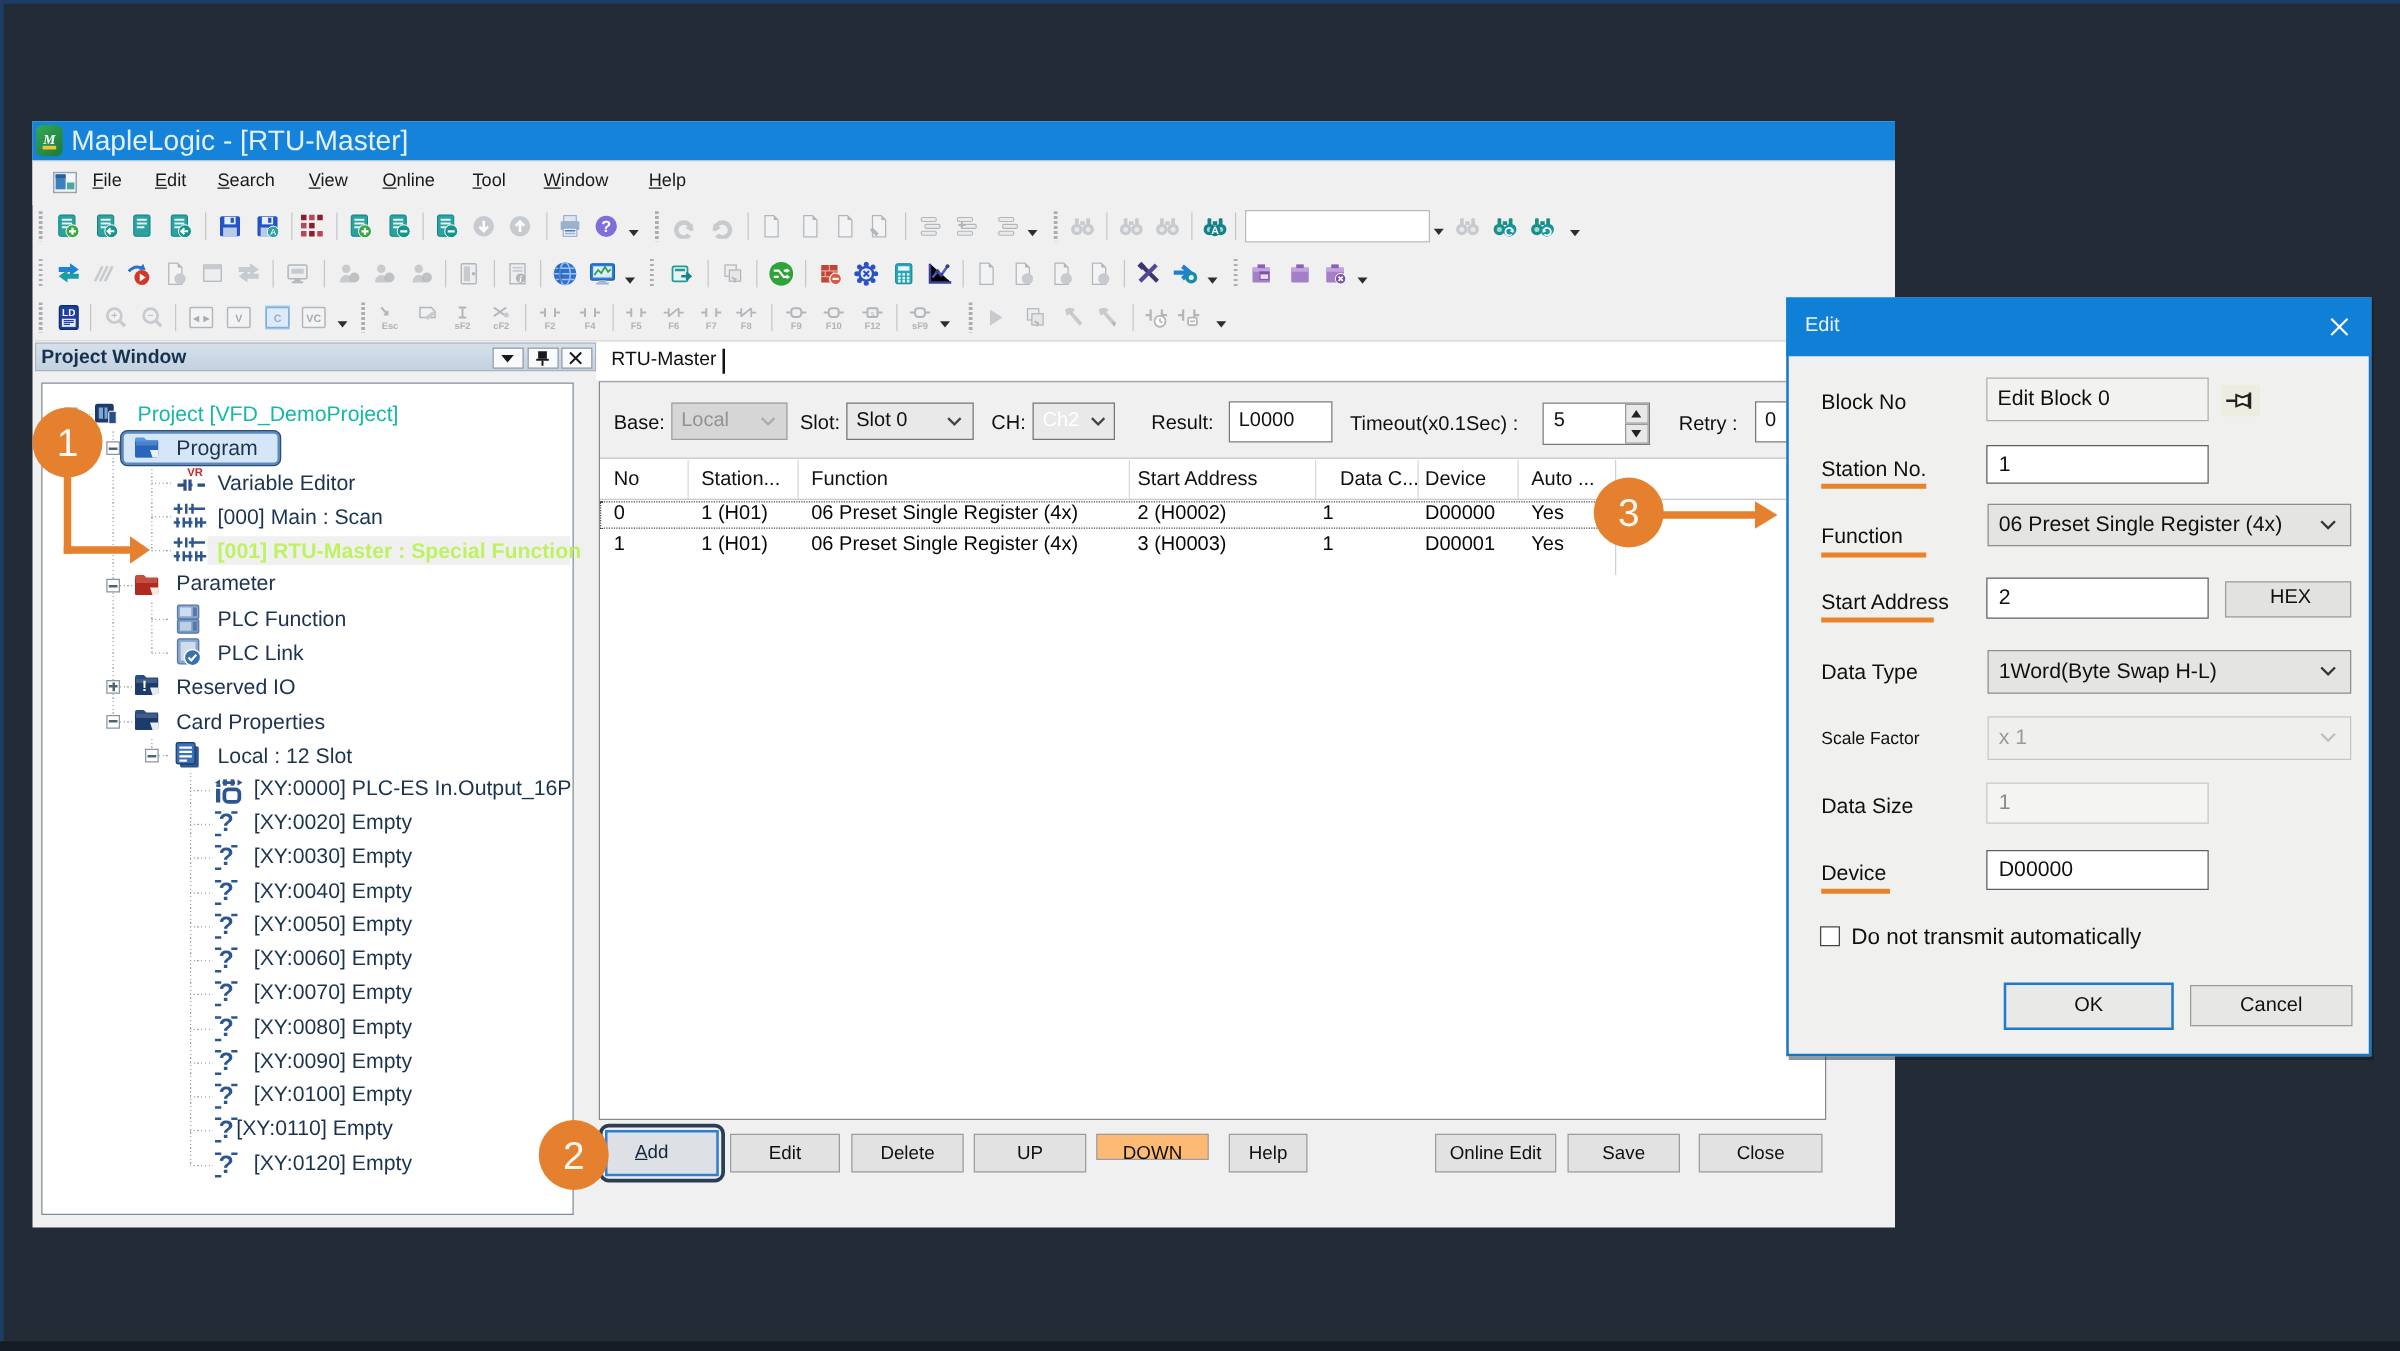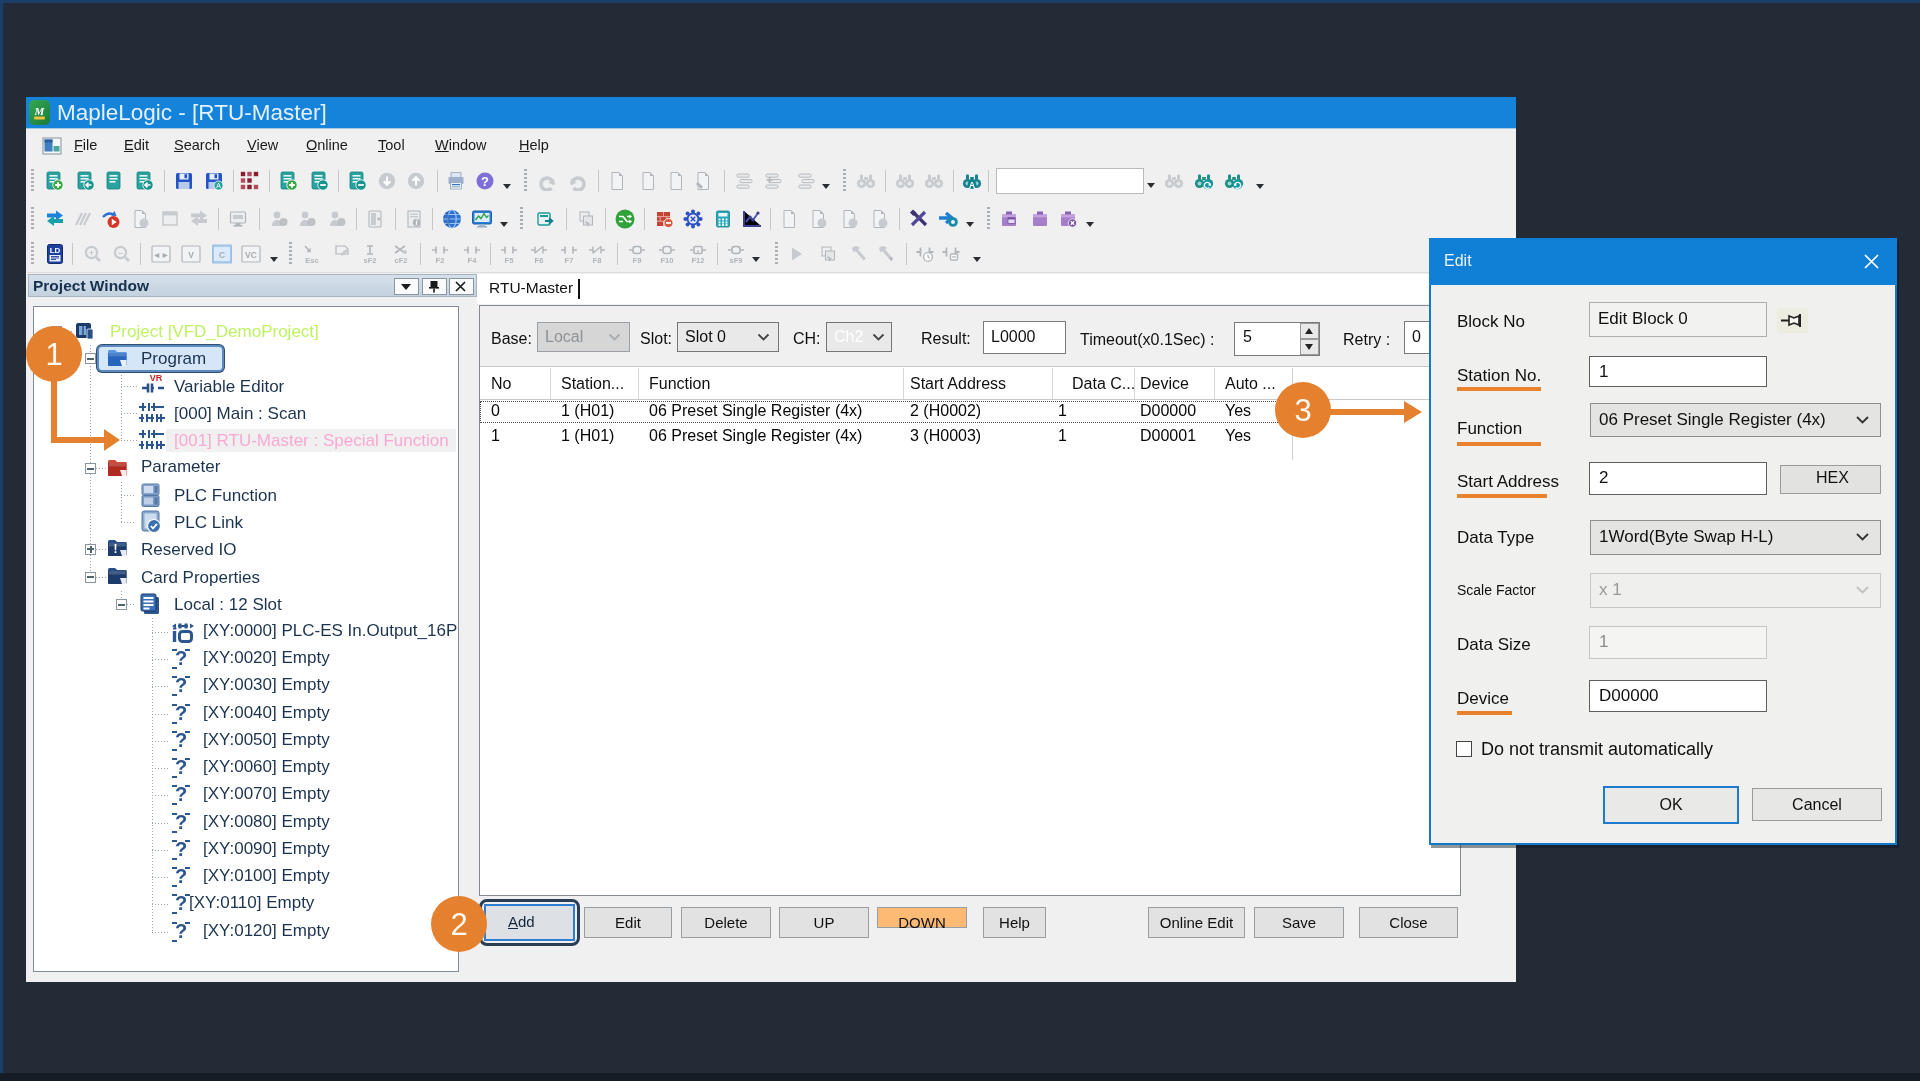--- a/index.html
+++ b/index.html
@@ -792,25 +792,25 @@
     <path d="M2 4h5M15 4h5M2 22h5" stroke="#2c5690" stroke-width="2"></path>
   </svg>
 <svg style="position:absolute;left:170px;top:891px" width="22" height="26" viewBox="0 0 22 26">
     <text x="11" y="19" font-size="20" font-weight="bold" fill="#2c5690" text-anchor="middle" font-family="Liberation Sans">?</text>
     <path d="M2 4h5M15 4h5M2 22h5" stroke="#2c5690" stroke-width="2"></path>
   </svg>
 <svg style="position:absolute;left:170px;top:919px" width="22" height="26" viewBox="0 0 22 26">
     <text x="11" y="19" font-size="20" font-weight="bold" fill="#2c5690" text-anchor="middle" font-family="Liberation Sans">?</text>
     <path d="M2 4h5M15 4h5M2 22h5" stroke="#2c5690" stroke-width="2"></path>
   </svg>
-<div class="txt" style="left:110px;top:321.5px;font-size:17px;color:#bef264;font-weight:normal;">Project [VFD_DemoProject]</div>
+<div class="txt" style="left:110px;top:321.5px;font-size:17px;color:#14b8a6;font-weight:normal;">Project [VFD_DemoProject]</div>
 <div class="txt" style="left:141px;top:348.5px;font-size:17px;color:#1c3350;font-weight:normal;">Program</div>
 <div class="txt" style="left:174px;top:376.5px;font-size:17px;color:#1c3350;font-weight:normal;">Variable Editor</div>
 <div class="txt" style="left:174px;top:403.5px;font-size:17px;color:#1c3350;font-weight:normal;">[000] Main : Scan</div>
-<div class="txt" style="left:174px;top:430.5px;font-size:17px;color:#f9a8d4;font-weight:normal;text-align:center;">[001] RTU-Master : Special Function</div>
+<div class="txt" style="left:174px;top:430.5px;font-size:17px;color:#bef264;font-weight:bold;text-align:center;">[001] RTU-Master : Special Function</div>
 <div class="txt" style="left:141px;top:456.5px;font-size:17px;color:#1c3350;font-weight:normal;">Parameter</div>
 <div class="txt" style="left:174px;top:485.5px;font-size:17px;color:#1c3350;font-weight:normal;">PLC Function</div>
 <div class="txt" style="left:174px;top:512.5px;font-size:17px;color:#1c3350;font-weight:normal;">PLC Link</div>
 <div class="txt" style="left:141px;top:539.5px;font-size:17px;color:#1c3350;font-weight:normal;">Reserved IO</div>
 <div class="txt" style="left:141px;top:567.5px;font-size:17px;color:#1c3350;font-weight:normal;">Card Properties</div>
 <div class="txt" style="left:174px;top:594.5px;font-size:17px;color:#1c3350;font-weight:normal;">Local : 12 Slot</div>
 <div class="txt" style="left:203px;top:620.5px;font-size:17px;color:#1c3350;font-weight:normal;">[XY:0000] PLC-ES In.Output_16P</div>
 <div class="txt" style="left:203px;top:647.5px;font-size:17px;color:#1c3350;font-weight:normal;">[XY:0020] Empty</div>
 <div class="txt" style="left:203px;top:674.5px;font-size:17px;color:#1c3350;font-weight:normal;">[XY:0030] Empty</div>
 <div class="txt" style="left:203px;top:702.5px;font-size:17px;color:#1c3350;font-weight:normal;">[XY:0040] Empty</div>

